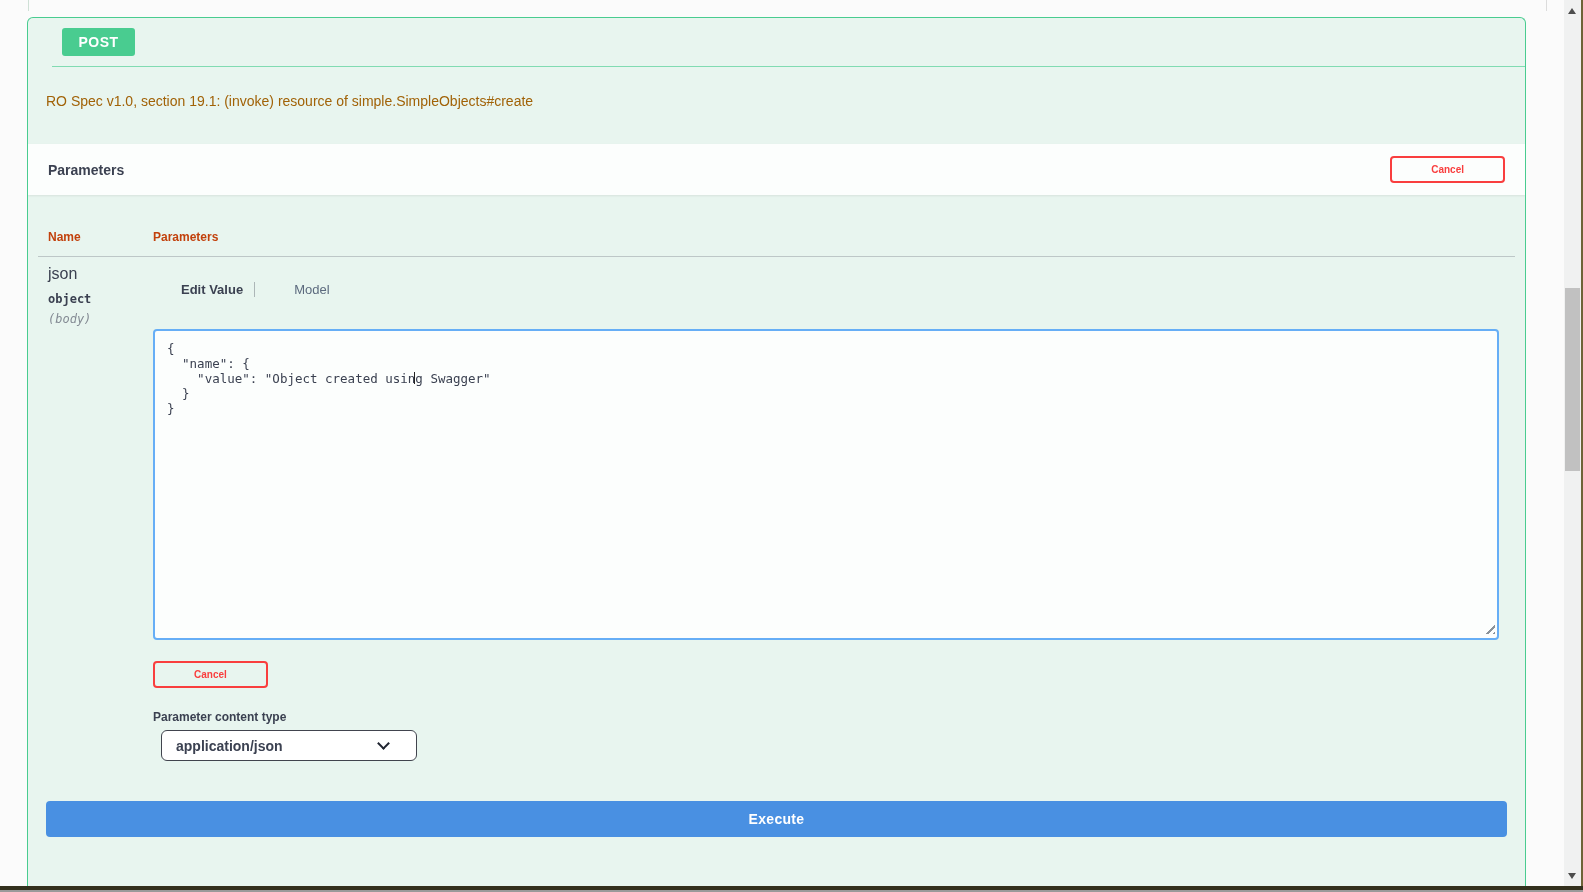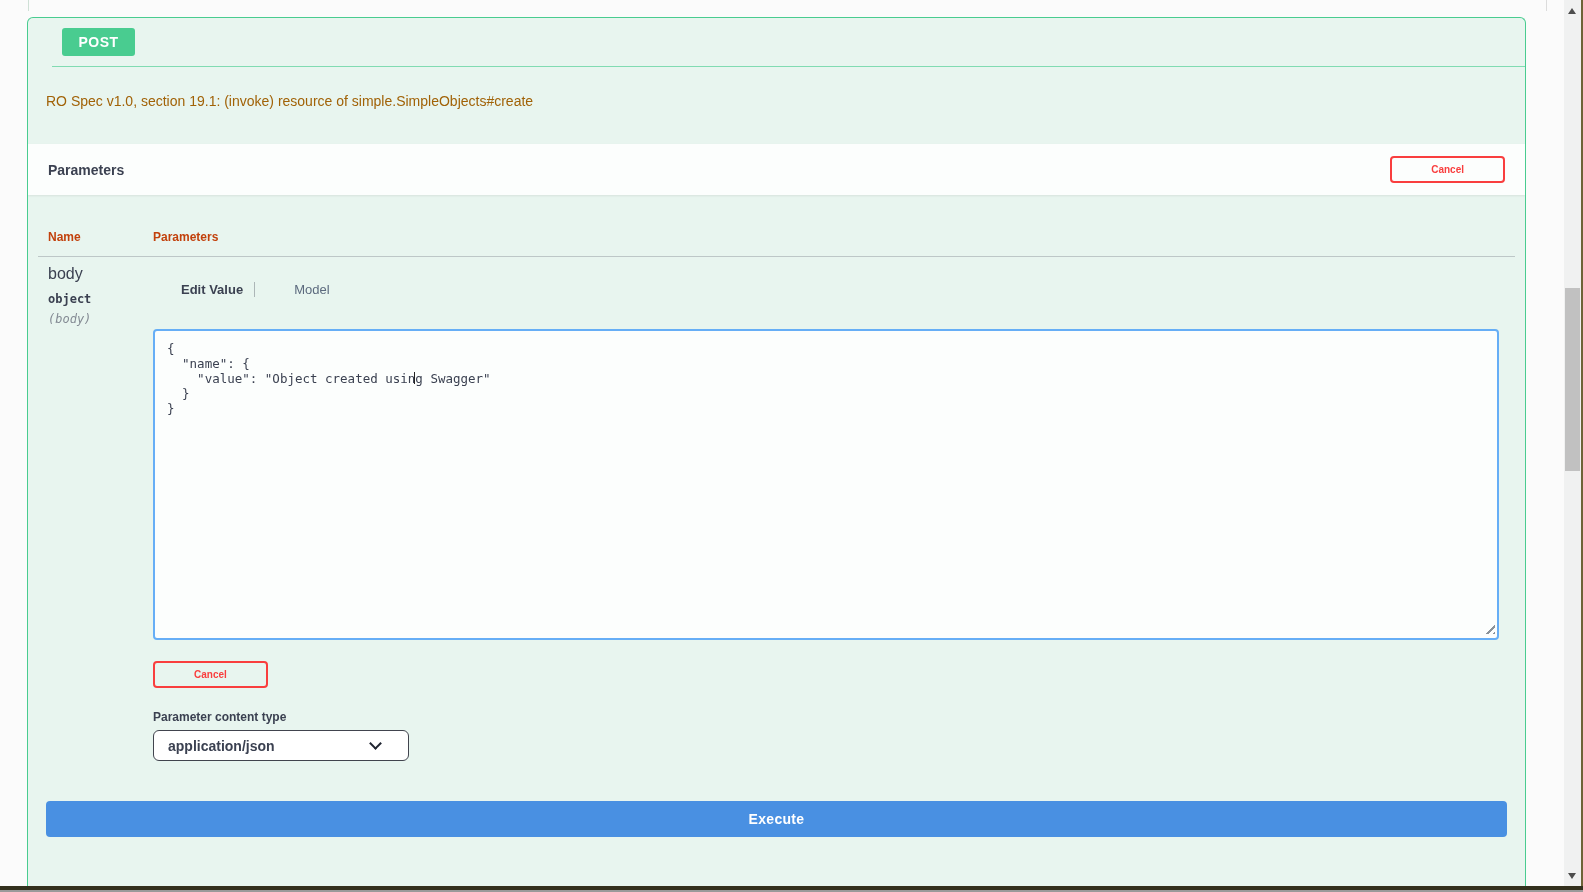--- a/index.html
+++ b/index.html
@@ -106,21 +106,21 @@
   .resize-grip {
     position:absolute; right:4px; bottom:6px; width:13px; height:13px;
     background:repeating-linear-gradient(135deg, transparent 0 3px, #8a9299 3px 4.5px);
     clip-path:polygon(100% 0, 100% 100%, 0 100%);
     cursor:nwse-resize;
   }
   .editor-cancel { margin-top:21px; }
 
   .content-type-block { margin-top:22px; }
   .content-type-label { font-size:12px; font-weight:bold; color:#3b4151; }
-  .select-wrap { position:relative; width:244px; margin-top:6px; }
+  .select-wrap { position:relative; width:244px; margin-top:6px;margin-left:8px; }
   .content-type-select {
     width:256px; height:31px;
     font-family:"Liberation Sans", sans-serif;
     font-weight:bold; font-size:14px; color:#3b4151;
     background:#fff;
     border:1.5px solid #41444e; border-radius:6px;
     padding:0 36px 0 14px;
     appearance:none; -webkit-appearance:none; cursor:pointer;
   }
   .chevron-down {
@@ -160,21 +160,21 @@
   </div>
 
   <div class="table-area">
     <div class="param-head">
       <div class="c1">Name</div>
       <div class="c2">Parameters</div>
     </div>
 
     <div class="param-row">
       <div class="col-name">
-        <div class="param-name">body</div>
+        <div class="param-name">json</div>
         <div class="param-type">object</div>
         <div class="param-location">(body)</div>
       </div>
 
       <div class="col-desc">
         <div class="tabs">
           <span class="tab-item active">Edit Value</span>
           <span class="tab-sep"></span>
           <span class="tab-item inactive">Model</span>
         </div>

